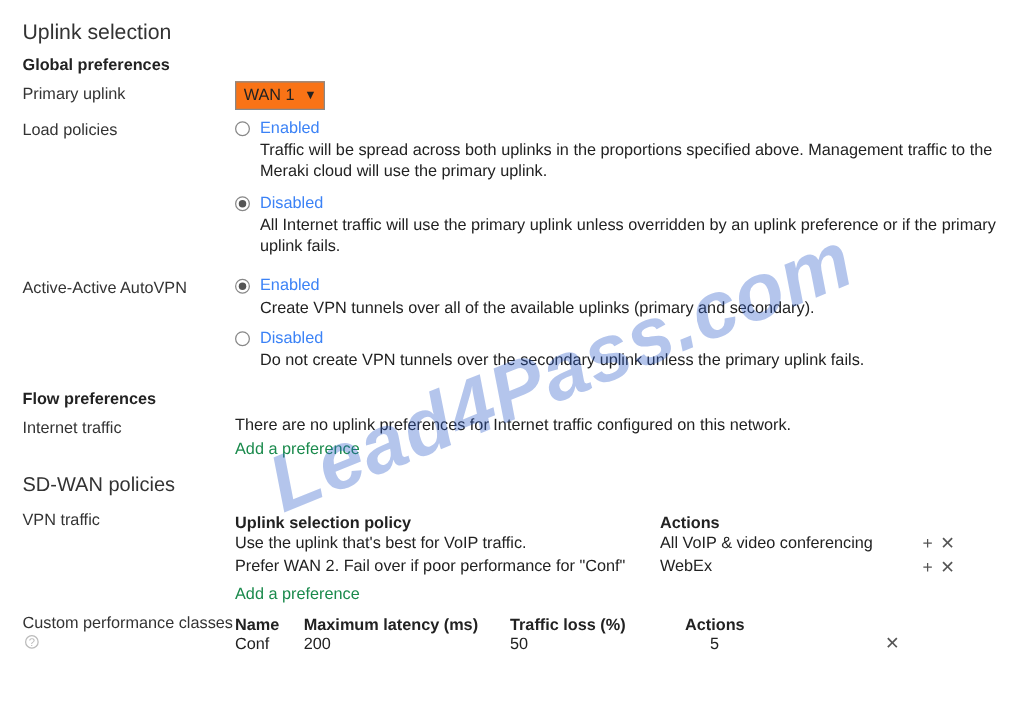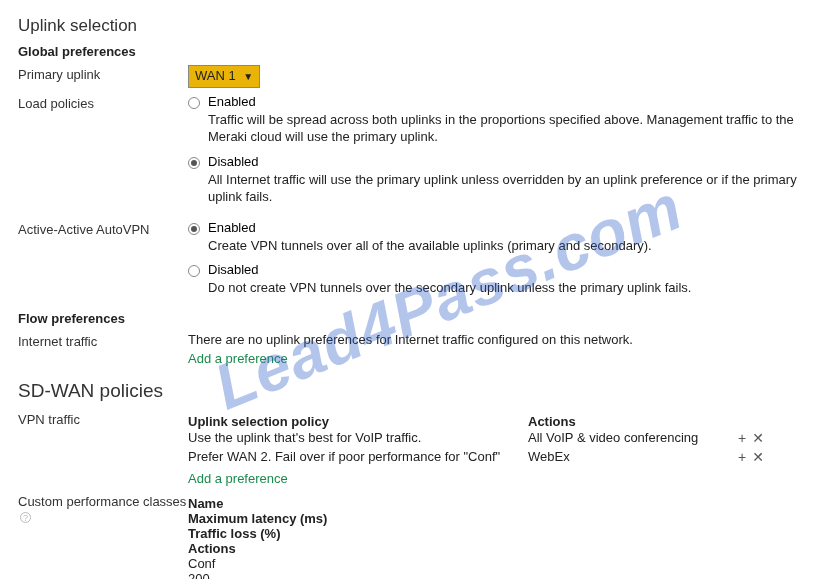--- a/index.html
+++ b/index.html
@@ -17,47 +17,47 @@
     .row { display: flex; align-items: flex-start; margin-bottom: 6px; }
     .label-col { width: 170px; flex-shrink: 0; padding-top: 2px; font-size: 13px; color: #333; }
     .value-col { flex: 1; font-size: 13px; }
     .select-box {
       display: inline-block;
       border: 1px solid #888;
       padding: 1px 6px;
       font-size: 13px;
       line-height: 18px;
       min-width: 72px;
-      background:#eab308;
+      background:#f97316;
     }
     .caret-down { display: inline-block; margin-left: 4px; font-size: 10px; vertical-align: middle; }
     .radio-line { display: flex; align-items: flex-start; margin-bottom: 2px; }
     .radio {
       width: 12px; height: 12px; border: 1px solid #888; border-radius: 50%;
       flex-shrink: 0; margin-top: 3px; margin-right: 8px; position: relative; background:#fff;
     }
     .radio.selected::after {
       content: ""; position: absolute; width: 6px; height: 6px; border-radius: 50%;
       background: #555; top: 2px; left: 2px;
     }
-    .option-label { font-size: 13px; color: #000000; }
+    .option-label { font-size: 13px; color: #3b82f6; }
     .option-desc { font-size: 13px; color: #222; margin-left: 20px; margin-bottom: 8px; line-height: 1.35; }
     .link { color: #1a8a4c; cursor: pointer; }
     .small-gap { margin-top: 4px; }
     .policy-header-row { display: flex; margin-top: 4px; }
     .col-policy { width: 340px; }
     .col-filter { width: 210px; }
     .col-actions { width: 70px; }
     .bold { font-weight: bold; }
     .policy-row { display: flex; font-size: 13px; line-height: 1.45; }
     .action-icons { display: flex; gap: 6px; align-items: center; }
     .icon-plus, .icon-x { font-size: 14px; line-height: 1; color: #555; cursor: pointer; font-family: Arial, sans-serif; }
     .icon-x { color: #555; }
     .perf-table { margin-top: 4px; }
-    .perf-head, .perf-body { display: flex; flex-direction: column; }
+    .perf-head, .perf-body { display: flex; }
     .pc-name { width: 55px; }
     .pc-lat { width: 165px; }
     .pc-jit { width: 160px; }
     .pc-loss { width: 140px; }
     .pc-act { width: 70px; }
     .help-circle {
       display: inline-block; width: 11px; height: 11px; border: 1px solid #bbb; border-radius: 50%;
       font-size: 9px; line-height: 11px; text-align: center; color: #bbb; vertical-align: middle; margin-left: 2px;
     }
     .watermark {
@@ -127,21 +127,21 @@
 <div class="subsection-title">Flow preferences</div>
 
 <div class="row">
   <div class="label-col">Internet traffic</div>
   <div class="value-col">
     <div>There are no uplink preferences for Internet traffic configured on this network.</div>
     <div class="small-gap"><span class="link">Add a preference</span></div>
   </div>
 </div>
 
-<div class="section-title" style="font-size:19px; margin-top:14px;">SD-WAN policies</div>
+<div class="section-title" style="font-size:16px; margin-top:14px;">SD-WAN policies</div>
 
 <div class="row">
   <div class="label-col">VPN traffic</div>
   <div class="value-col">
     <div class="policy-header-row">
       <div class="col-policy bold">Uplink selection policy</div>
       <div class="col-actions bold">Actions</div>
     </div>
     <div class="policy-row">
       <div class="col-policy">Use the uplink that's best for VoIP traffic.</div>

